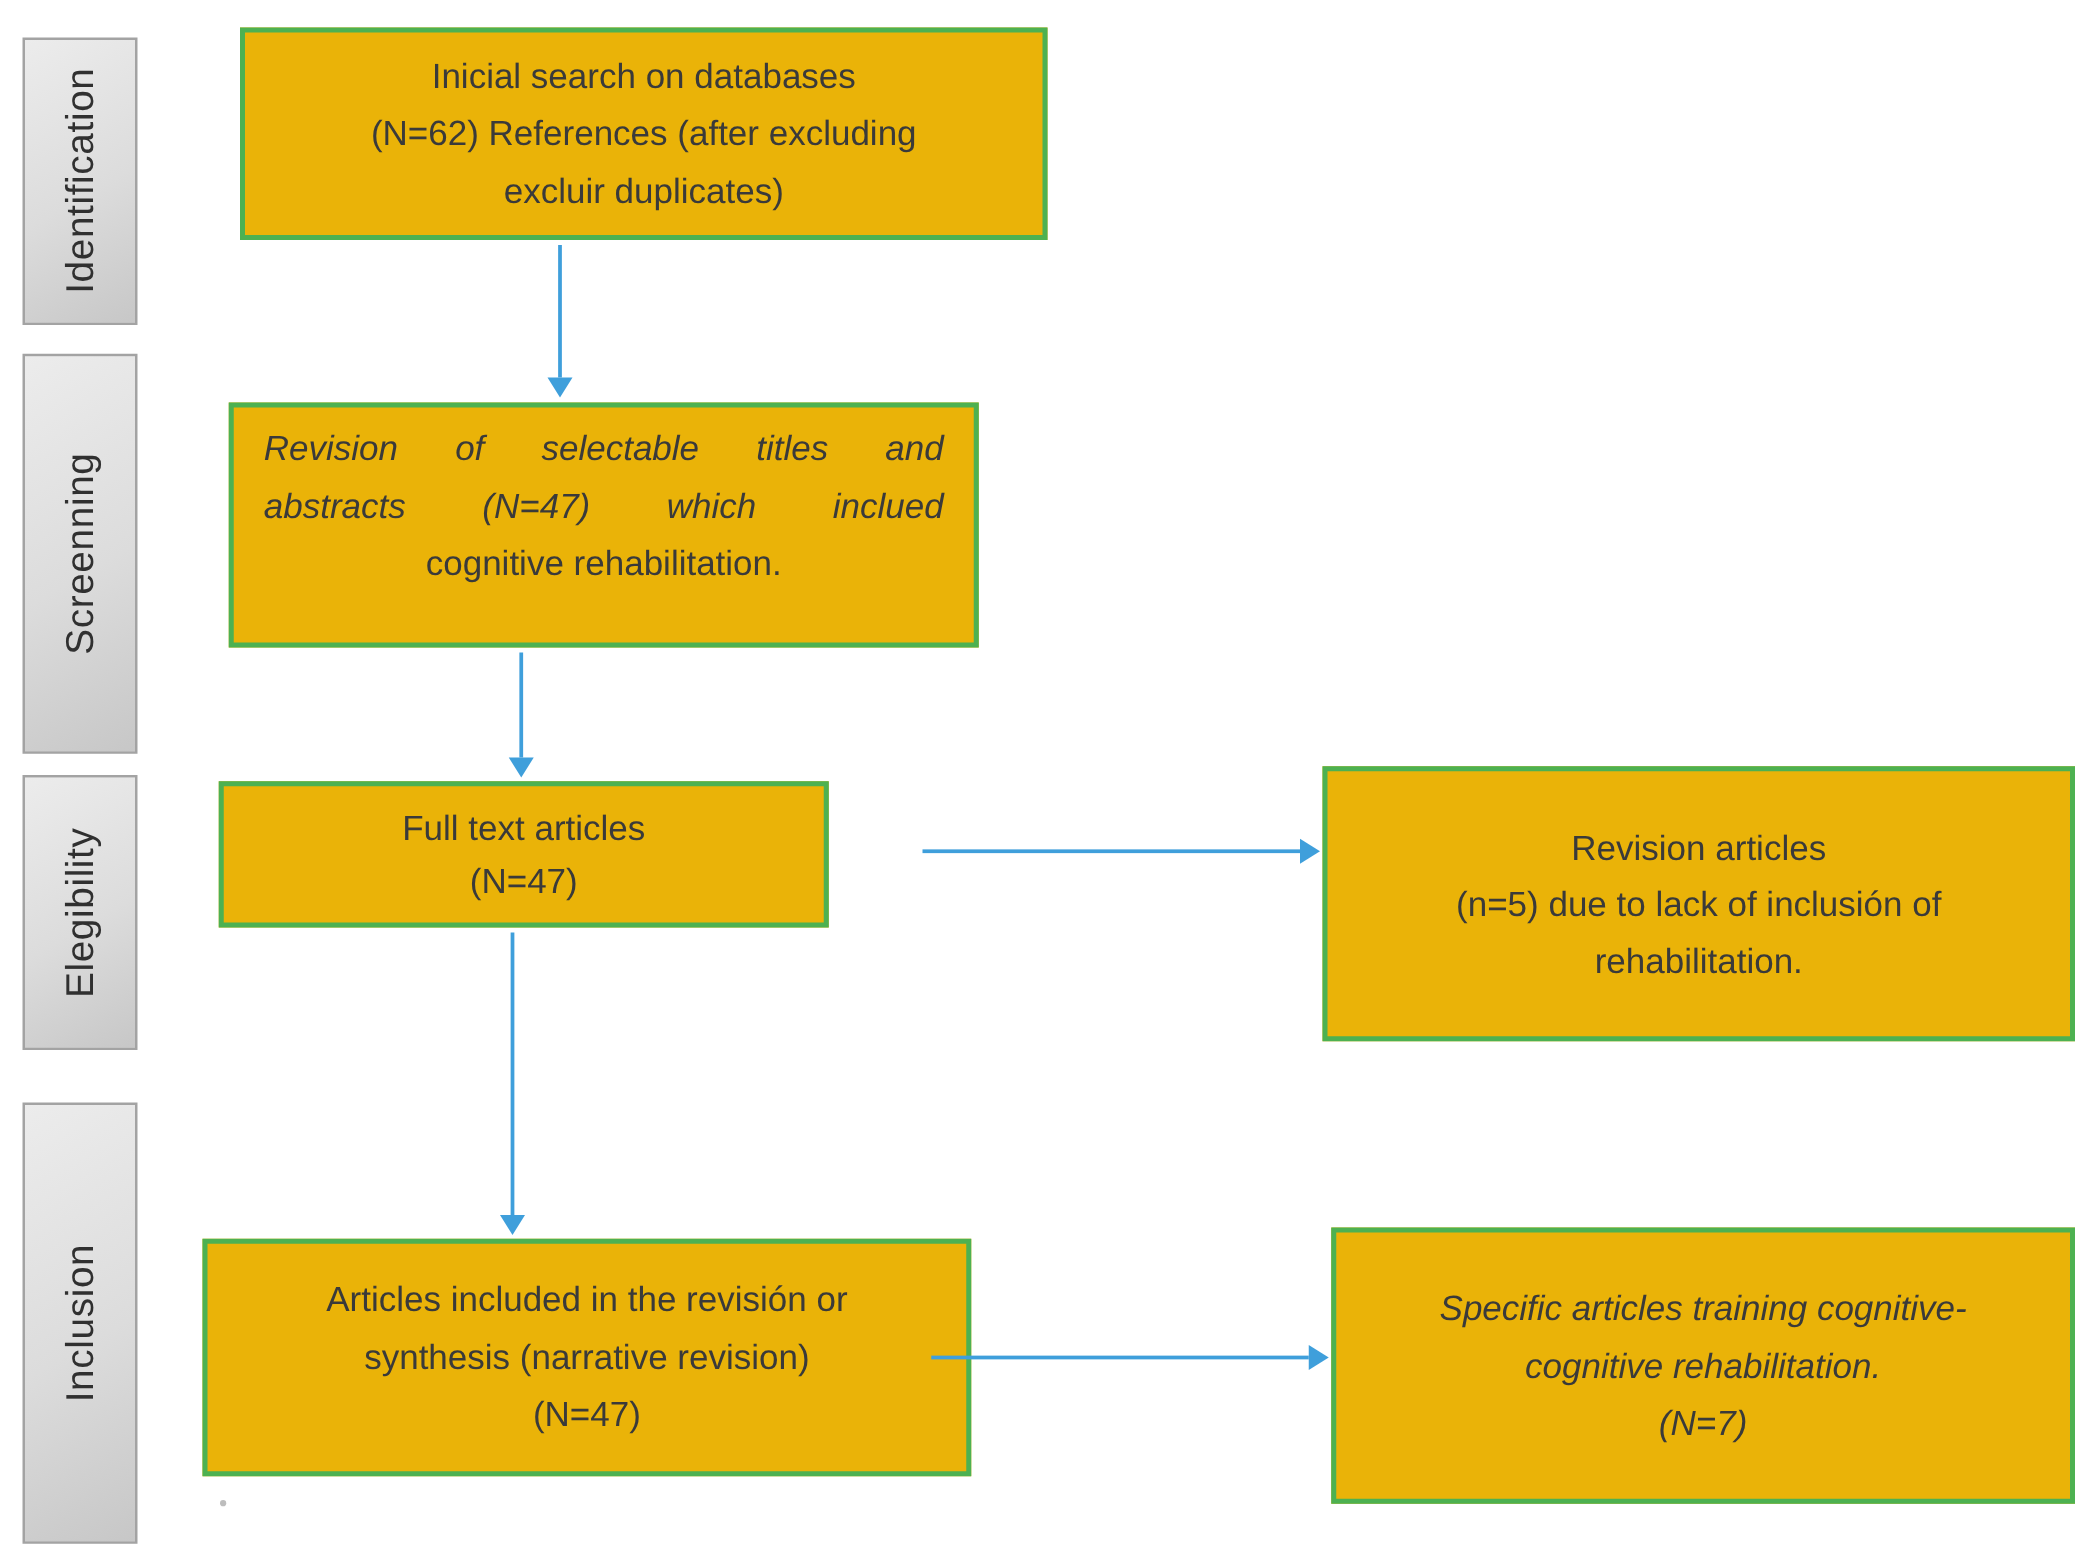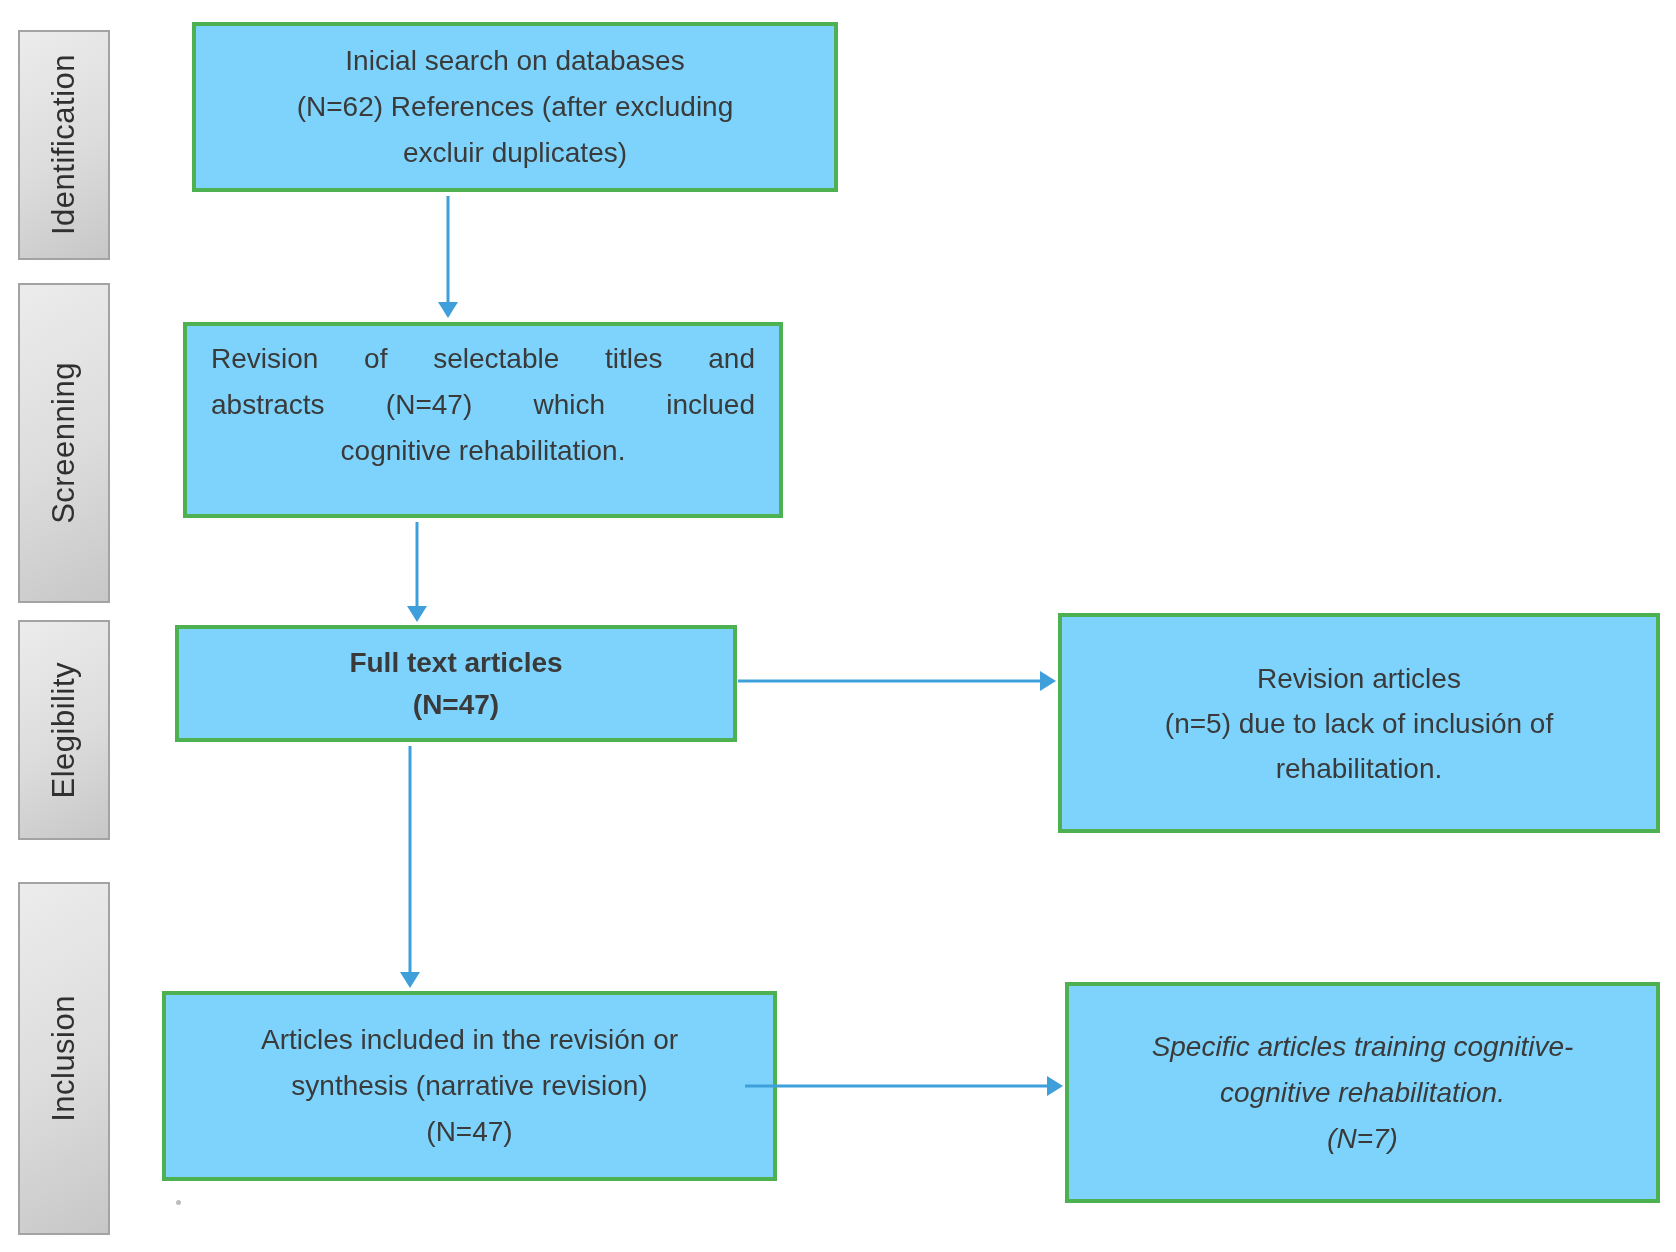--- a/index.html
+++ b/index.html
@@ -41,37 +41,37 @@
     white-space: nowrap;
   }
   #stage-identification { top: 30px;  height: 230px; }
   #stage-screenning     { top: 283px; height: 320px; }
   #stage-elegibility    { top: 620px; height: 220px; }
   #stage-inclusion      { top: 882px; height: 353px; }
 
   
   .fbox {
     position: absolute;
-    background: #7dd3fc;
+    background: #eab308;
     border: 4px solid var(--box-border);
     font-size: 28px;
     line-height: 46px;
     color: var(--text);
     display: flex;
     flex-direction: column;
     justify-content: center;
   }
   .fbox .ln { width: 100%; }
   .center { text-align: center; }
   .left   { text-align: center; }
-  .just   { text-align: justify; text-align-last: justify; }
+  .just   { text-align: justify; text-align-last: justify; font-style: italic; }
 
   #box-initial-search { left: 192px; top: 22px; width: 646px; height: 170px; padding: 6px 18px; }
   #box-revision       { left: 183px; top: 322px; width: 600px; height: 196px; padding: 10px 24px; justify-content: flex-start; }
-  #box-full-text      { left: 175px; top: 625px; width: 562px; height: 117px; padding: 4px 14px; line-height: 42px; font-weight: bold; }
+  #box-full-text      { left: 175px; top: 625px; width: 488px; height: 117px; padding: 4px 14px; line-height: 42px; }
   #box-excluded       { left: 1058px; top: 613px; width: 602px; height: 220px; padding: 6px 16px; line-height: 45px; }
   #box-included       { left: 162px; top: 991px; width: 615px; height: 190px; padding: 6px 16px; }
   #box-specific       { left: 1065px; top: 982px; width: 595px; height: 221px; padding: 6px 38px; font-style: italic; }
 
   
   .arrow-v { position: absolute; width: 20px; }
   .arrow-v .shaft {
     position: absolute; left: 50%; transform: translateX(-50%);
     top: 0; width: 3px; height: calc(100% - 16px);
     background: var(--arrow);

